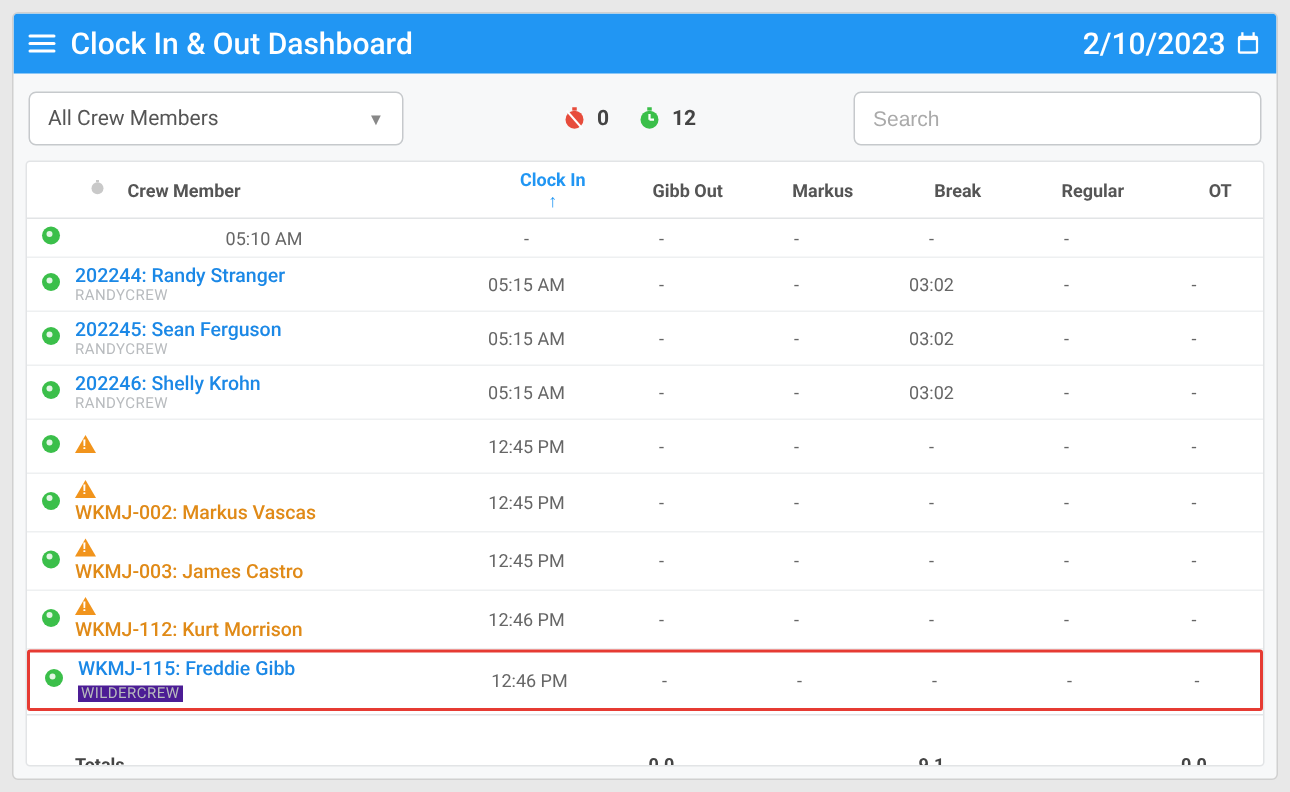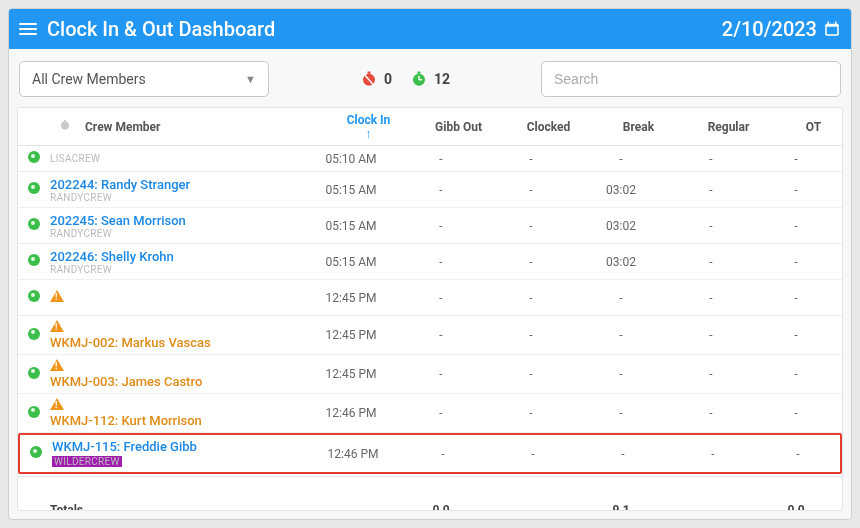--- a/index.html
+++ b/index.html
@@ -81,21 +81,21 @@
   display: flex;
   align-items: center;
   gap: 6px;
   font-weight: 700;
   font-size: 14px;
   color: #444;
 }
 .stopwatch-red { width: 18px; height: 18px; }
 .stopwatch-green { width: 18px; height: 18px; }
 .search {
-  width: 300px;
+  width: 272px;
   height: 36px;
   border: 1px solid #c6c9cc;
   border-radius: 5px;
   background: #fff;
   padding: 0 12px;
   font-size: 14px;
   color: #333;
   outline: none;
 }
 .search::placeholder { color: #aaa; }
@@ -180,21 +180,21 @@
   font-size: 10px;
   color: #b8bbbe;
   display: block;
   letter-spacing: 0.3px;
 }
 .highlighted-row {
   border: 2px solid #e63b33;
   border-radius: 2px;
 }
 .highlighted-row .member-crew {
-  background: #a21caf;
+  background: #4c1d95;
   display: inline-block;
   padding: 0 2px;
 }
 .tfoot {
   border-top: 1px solid #e2e4e6;
   height: 34px;
   font-size: 12px;
   font-weight: 700;
   color: #444;
 }
@@ -260,32 +260,29 @@
           <circle cx="12" cy="13" r="8" fill="#888"></circle>
           <rect x="10" y="2" width="4" height="3" fill="#888"></rect>
         </svg>
       </div>
       <div class="col">Crew Member</div>
       <div class="col sort num">
         <span>Clock In</span>
         <span>↑</span>
       </div>
       <div class="col num">Gibb Out</div>
-      <div class="col num">Clocked</div>
+      <div class="col num">Markus</div>
       <div class="col num">Break</div>
       <div class="col num">Regular</div>
       <div class="col num">OT</div>
     </div>
 
     <div class="tbody" id="tbody">
         <div class="trow partial">
           <div class="cell"><span class="status-dot"></span></div>
-          <div class="cell left">
-            <span class="member-crew">LISACREW</span>
-          </div>
           <div class="cell">05:10 AM</div>
           <div class="cell">-</div>
           <div class="cell">-</div>
           <div class="cell">-</div>
           <div class="cell">-</div>
           <div class="cell">-</div>
         </div>
         <div class="trow">
           <div class="cell"><span class="status-dot"></span></div>
           <div class="cell left">
@@ -295,21 +292,21 @@
           <div class="cell">05:15 AM</div>
           <div class="cell">-</div>
           <div class="cell">-</div>
           <div class="cell">03:02</div>
           <div class="cell">-</div>
           <div class="cell">-</div>
         </div>
         <div class="trow">
           <div class="cell"><span class="status-dot"></span></div>
           <div class="cell left">
-            <span class="member-name">202245: Sean Morrison</span>
+            <span class="member-name">202245: Sean Ferguson</span>
             <span class="member-crew">RANDYCREW</span>
           </div>
           <div class="cell">05:15 AM</div>
           <div class="cell">-</div>
           <div class="cell">-</div>
           <div class="cell">03:02</div>
           <div class="cell">-</div>
           <div class="cell">-</div>
         </div>
         <div class="trow">

